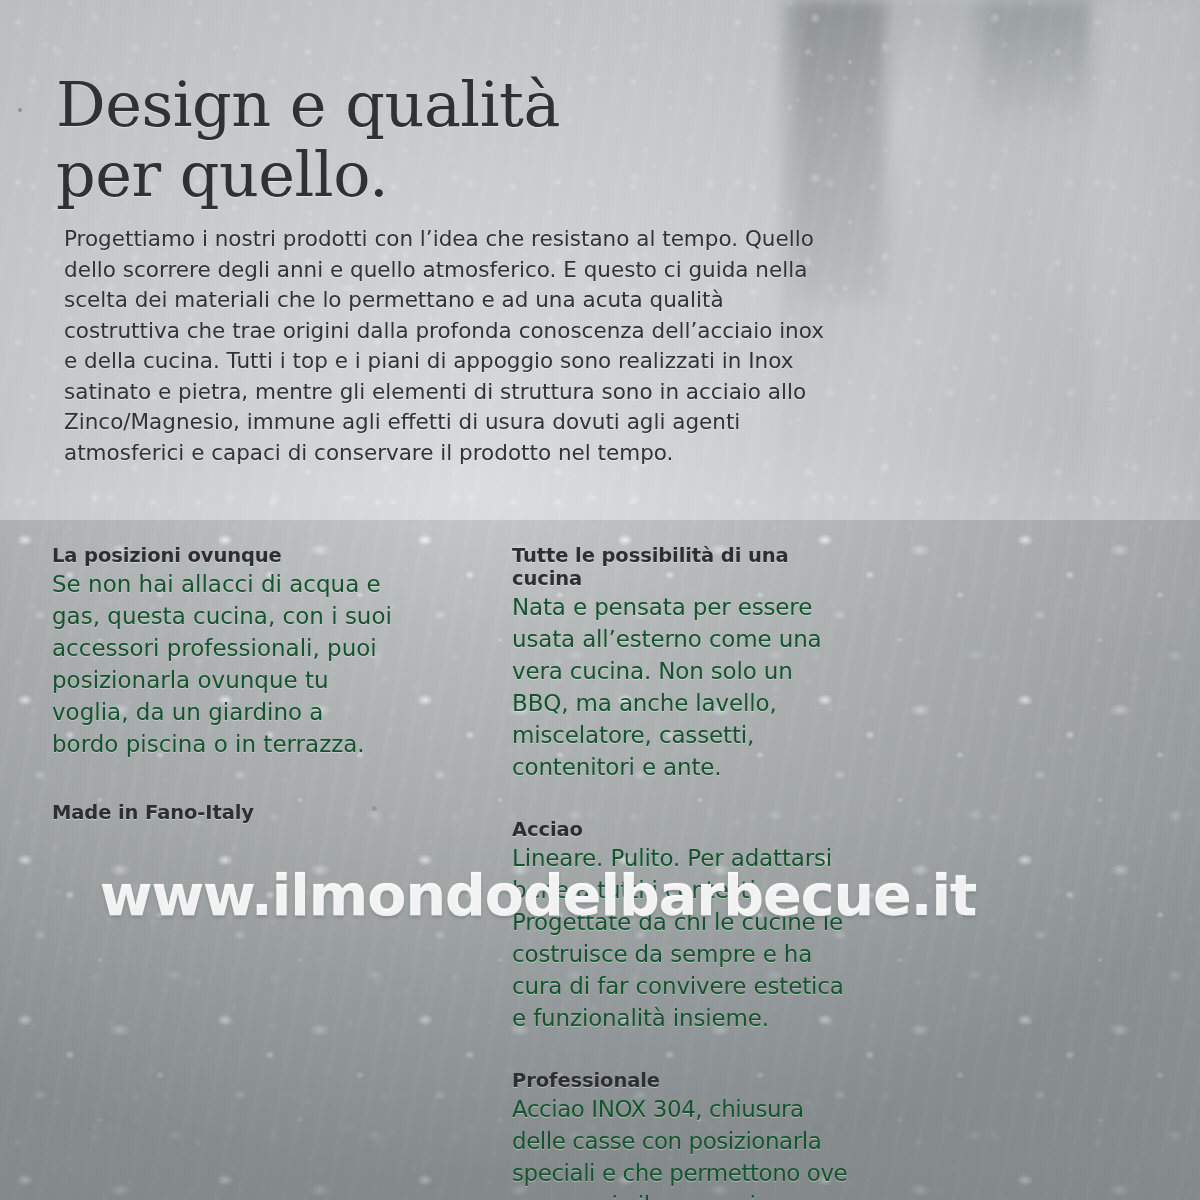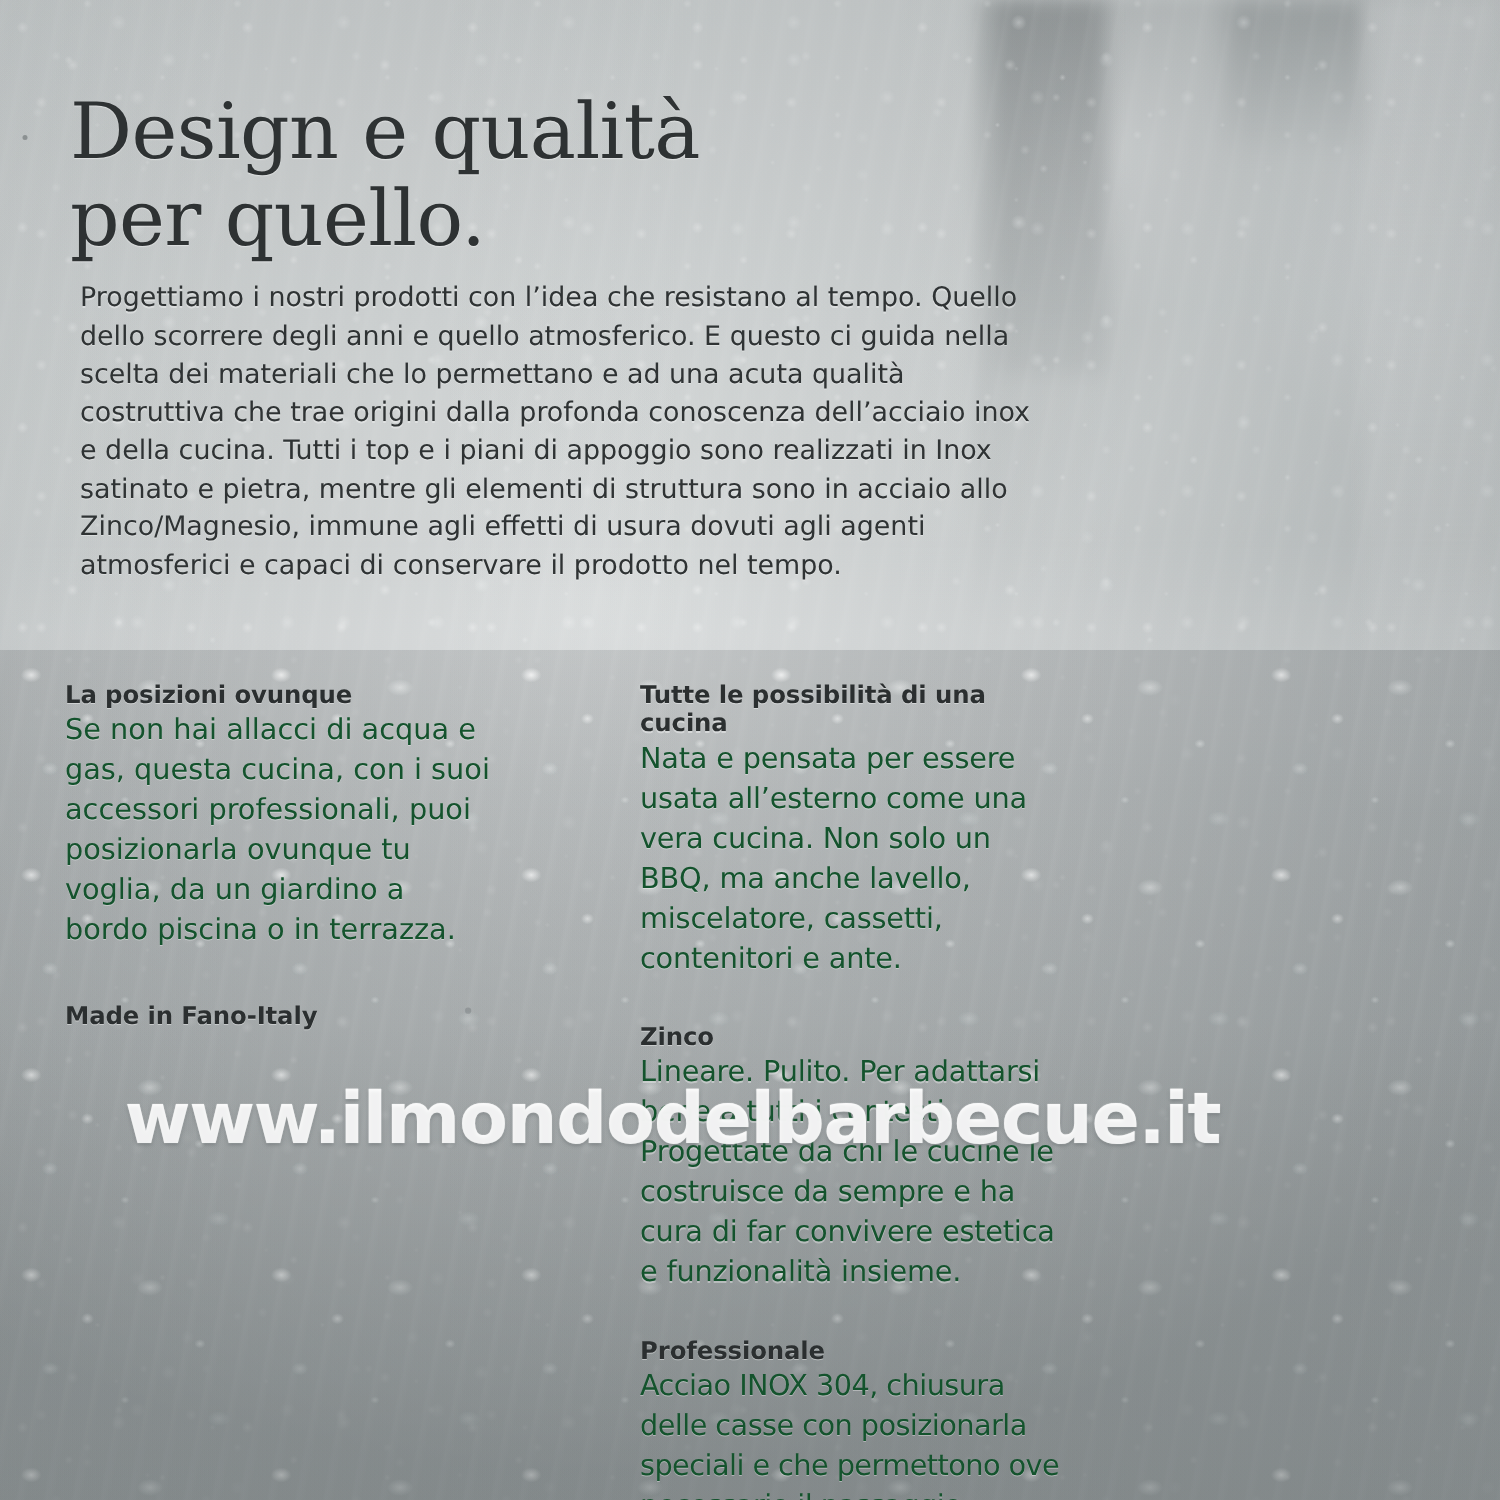--- a/index.html
+++ b/index.html
@@ -277,21 +277,21 @@
           <h3>Made in Fano-Italy</h3>
         </div>
       </div>
 
       <div class="col col-right">
         <div class="block">
           <h3>Tutte le possibilità di una cucina</h3>
           <p>Nata e pensata per essere usata all’esterno come una vera cucina. Non solo un BBQ, ma anche lavello, miscelatore, cassetti, contenitori e ante.</p>
         </div>
         <div class="block">
-          <h3>Zinco</h3>
+          <h3>Acciao</h3>
           <p>Lineare. Pulito. Per adattarsi bene a tutti i contesti. Progettate da chi le cucine le costruisce da sempre e ha cura di far convivere estetica e funzionalità insieme.</p>
         </div>
         <div class="block tight">
           <h3>Professionale</h3>
           <p>Acciao INOX 304, chiusura delle casse con posizionarla speciali e che permettono ove necessario il passaggio dell’aria, sistemi di chiusura invernale e anti vento, possibilità di allaccio delle utenze e di autonomia della cucina, ne fanno un prodotto dall’uso anche professionale.</p>
         </div>
       </div>
 
     </div>
 

